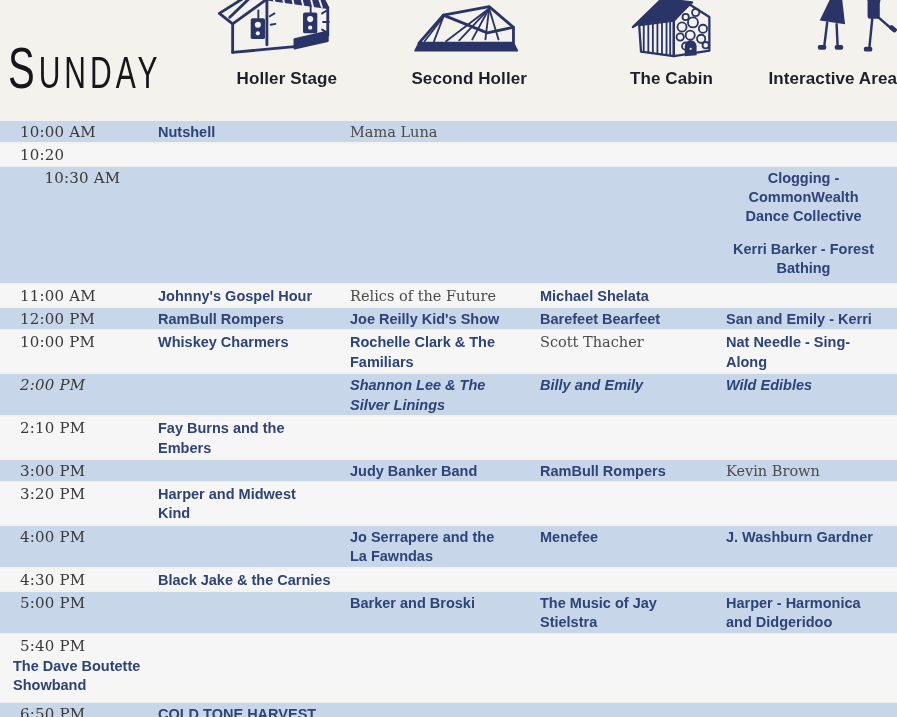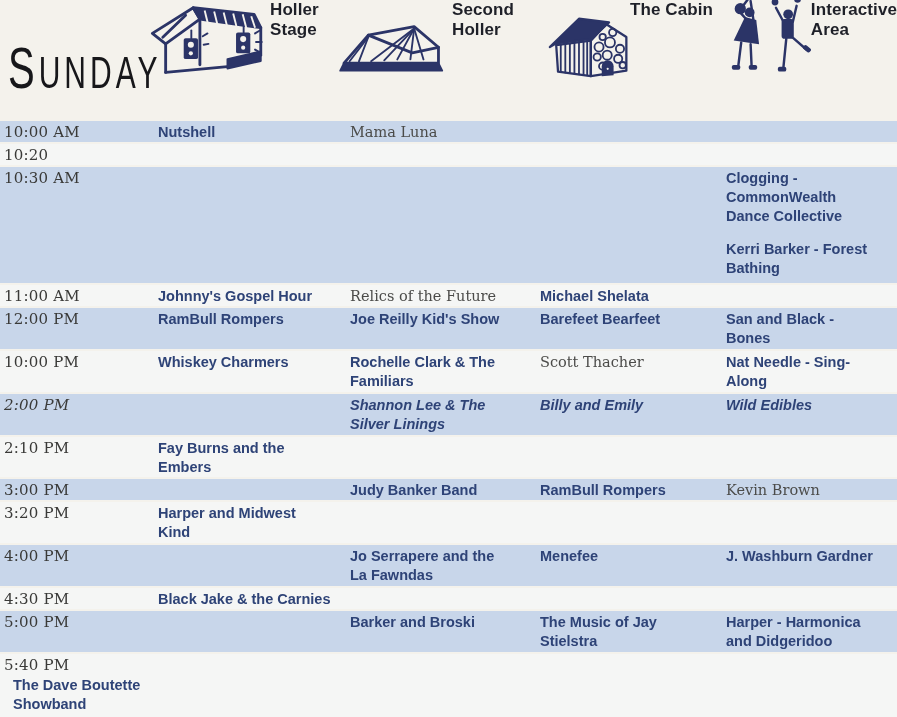--- a/index.html
+++ b/index.html
@@ -25,22 +25,23 @@
     position:absolute;left:8px;top:36px;
     font-family:"Liberation Sans", sans-serif;
     font-size:30px;font-weight:500;color:#17171a;
     letter-spacing:4px;text-transform:uppercase;
     transform:scaleY(1.45);transform-origin:top left;
     white-space:nowrap;
   }
   .day-title::first-letter{font-size:40px;}
   .header-col{
     position:absolute;top:0;height:93px;
-    display:flex;justify-content:flex-end;
+    display:flex;flex-direction:column;justify-content:flex-end;
     padding-bottom:4px;
+    align-items:flex-end;
   }
   .header-col .icon-wrap{
     color:var(--icon-navy);
     margin-bottom:9px;
     display:flex;align-items:flex-end;
   }
   .header-col .col-label{
     font-size:17px;font-weight:700;color:var(--header-text);
     letter-spacing:0.1px;
   }
@@ -50,21 +51,21 @@
   .hc-3{left:713px;width:184px;}
   
   .schedule{width:897px;}
   .row{
     display:flex;align-items:stretch;
     border-bottom:2px solid var(--page-bg);
   }
   .row-blue{background:var(--stripe-blue);}
   .row-white{background:var(--stripe-white);}
   .cell{padding-top:2px;}
-  .col-time{width:145px;padding-left:4px;
+  .col-time{width:145px;padding-left:20px;
     font-family:"DejaVu Serif", serif;
     font-size:15px;color:var(--time-gray);letter-spacing:0.2px;}
   .col-0{width:192px;padding-right:6px;}
   .col-1{width:190px;padding-right:14px;}
   .col-2{width:186px;padding-right:14px;}
   .col-3{flex:1;padding-right:16px;}
   .entry{font-size:14.5px;line-height:1.32;margin-bottom:13px;margin-left:13px;}
   .entry:last-child{margin-bottom:0;}
   .entry.accent{font-weight:700;color:var(--accent-navy);cursor:pointer;}
   .entry.plain{font-family:"DejaVu Serif", serif;font-weight:400;color:var(--plain-gray);}
@@ -221,21 +222,21 @@
       <div class="cell col-2"></div>
       <div class="cell col-3"></div>
     </div>
     <div class="row row-white" style="min-height: 23px;">
       <div class="cell col-time">10:20</div>
       <div class="cell col-0"></div>
       <div class="cell col-1"></div>
       <div class="cell col-2"></div>
       <div class="cell col-3"></div>
     </div>
-    <div class="row row-blue" style="min-height: 118px;">
+    <div class="row row-blue" style="min-height: 118px; text-align: center;">
       <div class="cell col-time">10:30 AM</div>
       <div class="cell col-0"></div>
       <div class="cell col-1"></div>
       <div class="cell col-2"></div>
       <div class="cell col-3">
         <div class="entry accent">Clogging - CommonWealth Dance Collective</div>
         <div class="entry accent">Kerri Barker - Forest Bathing</div>
       </div>
     </div>
     <div class="row row-white" style="min-height: 23px; justify-content: center;">
@@ -256,21 +257,21 @@
       <div class="cell col-0">
         <div class="entry accent">RamBull Rompers</div>
       </div>
       <div class="cell col-1">
         <div class="entry accent">Joe Reilly Kid's Show</div>
       </div>
       <div class="cell col-2">
         <div class="entry accent">Barefeet Bearfeet</div>
       </div>
       <div class="cell col-3">
-        <div class="entry accent">San and Black - Bones</div>
+        <div class="entry accent">San and Emily - Kerri</div>
       </div>
     </div>
     <div class="row row-white" style="min-height: 43px;">
       <div class="cell col-time">10:00 PM</div>
       <div class="cell col-0">
         <div class="entry accent">Whiskey Charmers</div>
       </div>
       <div class="cell col-1">
         <div class="entry accent">Rochelle Clark &amp; The Familiars</div>
       </div>

